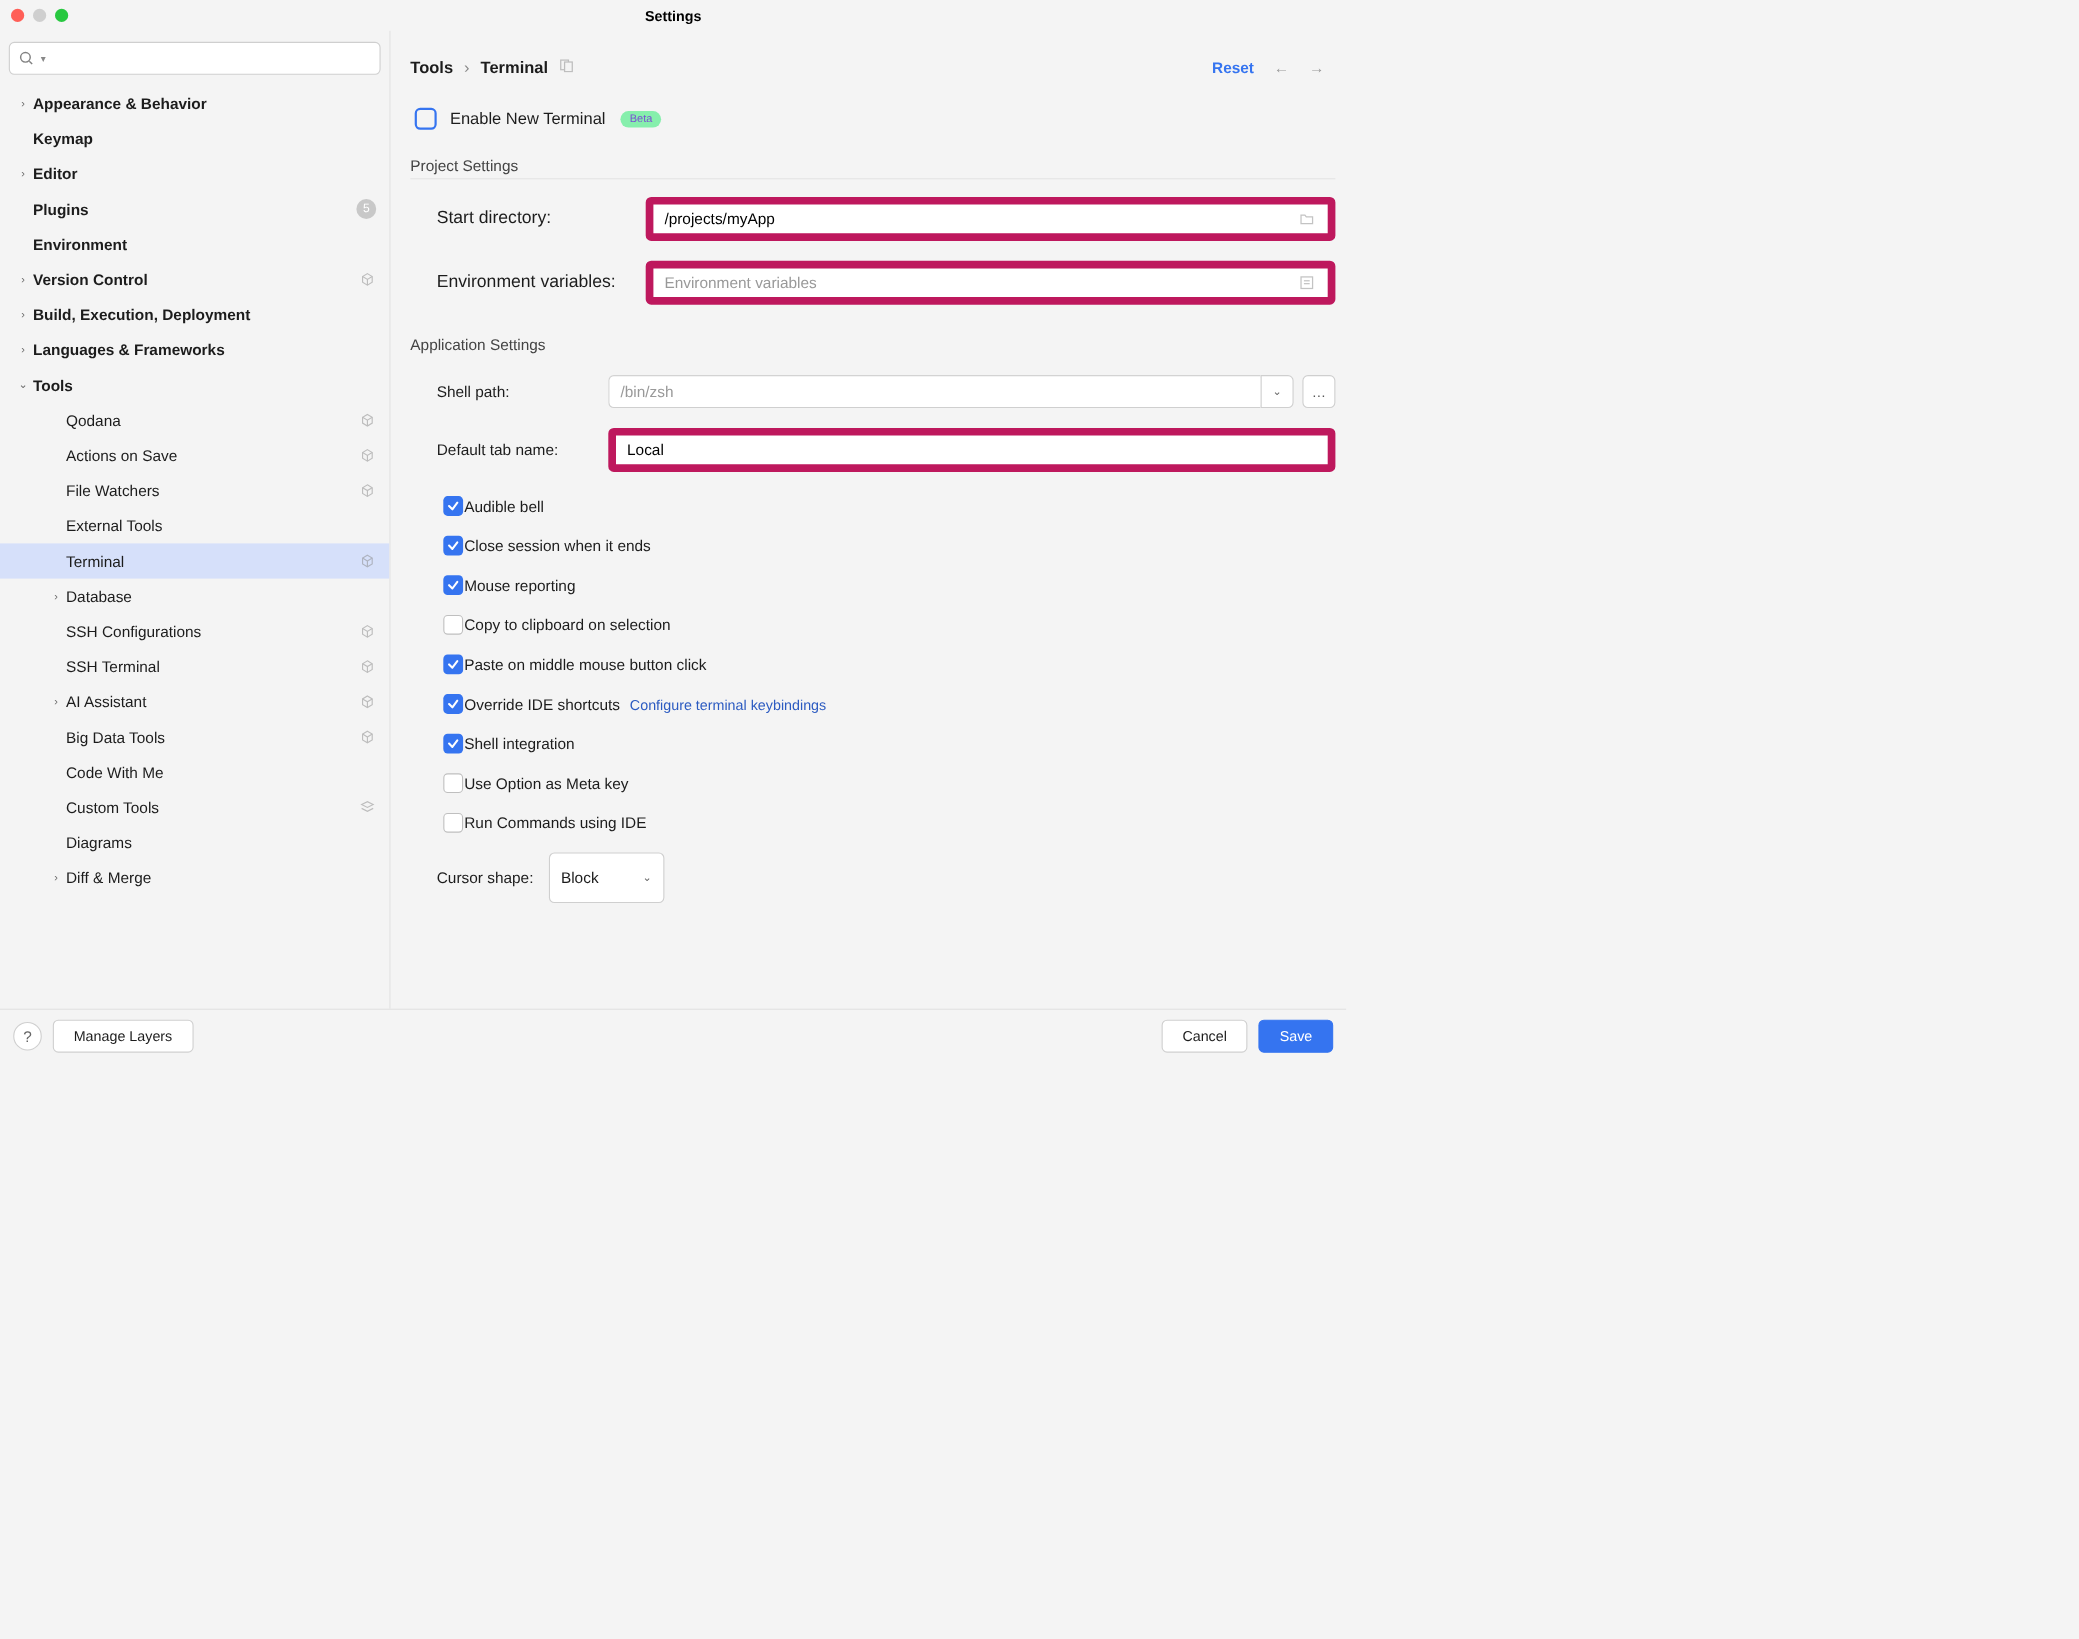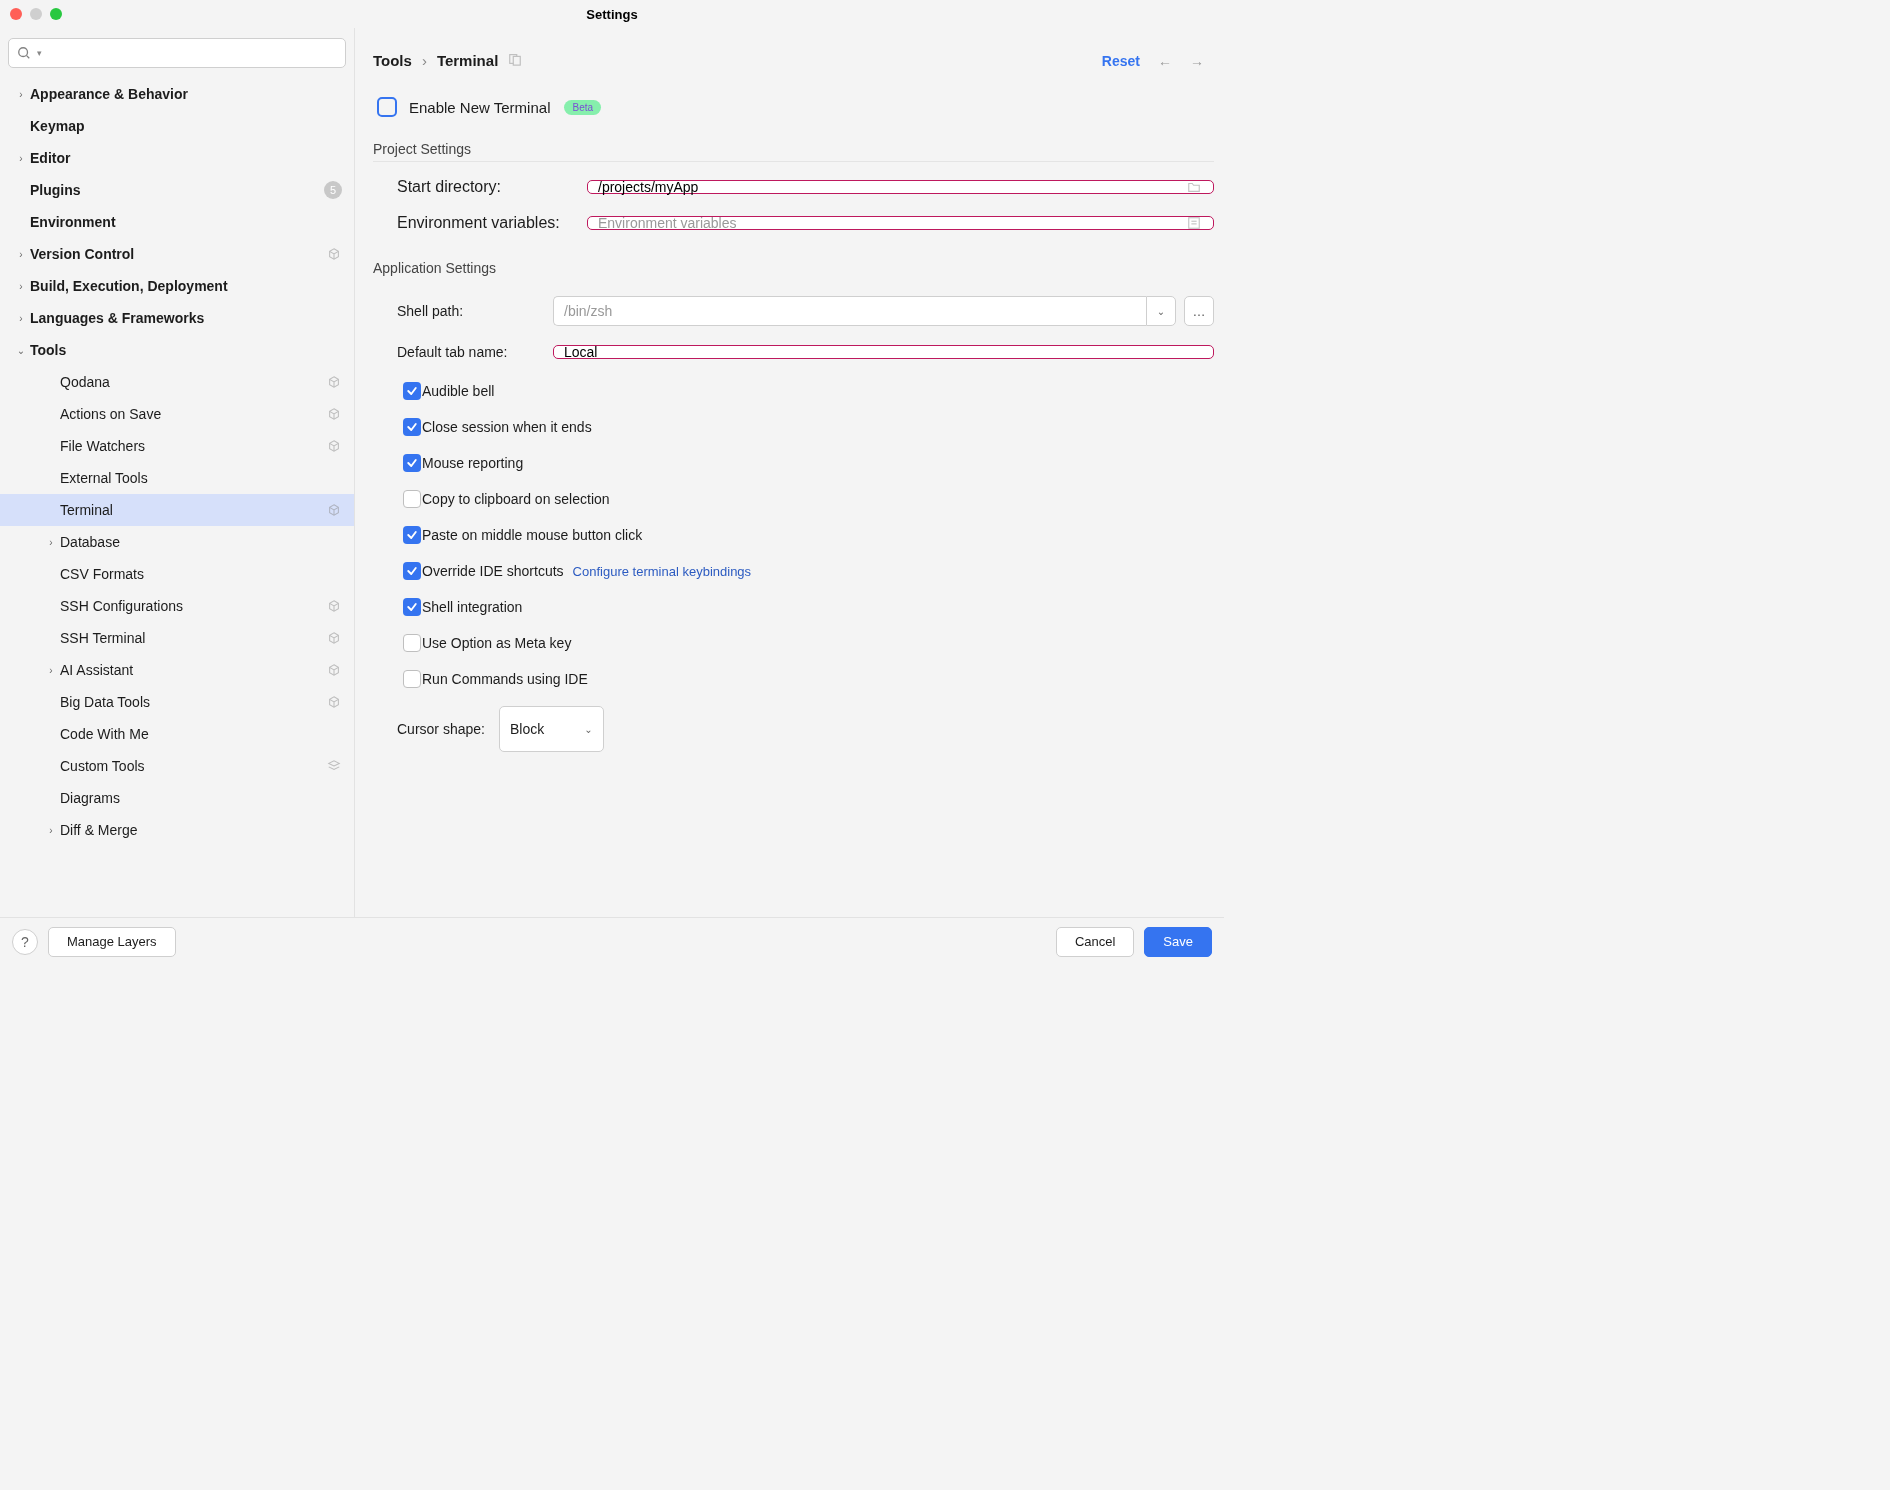--- a/index.html
+++ b/index.html
@@ -46,21 +46,21 @@
 .big-checkbox { width: 20px; height: 20px; border: 2px solid #3574f0; border-radius: 5px; display: inline-flex; align-items: center; justify-content: center; cursor: pointer; }
 .enable-label { font-size: 15px; margin-left: 8px; }
 .beta-badge { background: #86efac; color: #7a4fd3; font-size: 10px; padding: 2px 8px; border-radius: 10px; margin-left: 10px; }
 
 .section-title { font-size: 14px; color: #444; margin-bottom: 16px; padding-bottom: 4px; }
 .section-title.with-line { border-bottom: 1px solid #e4e4e4; }
 
 .form-row { display: flex; align-items: center; margin-bottom: 18px; padding-left: 24px; }
 .form-label { width: 190px; font-size: 16px; }
 .form-label-alt { width: 156px; font-size: 14px; }
-.text-input { flex: 1; height: 14px; background: #fff; border: 1px solid #be185d; border-radius: 5px; padding: 0 10px; font-size: 14px; display: flex; align-items: center; justify-content: space-between; max-width: 790px; }
+.text-input { flex: 1; height: 40px; background: #fff; border: 7px solid #be185d; border-radius: 5px; padding: 0 10px; font-size: 14px; display: flex; align-items: center; justify-content: space-between; max-width: 790px; }
 .text-input input { border: none; outline: none; flex: 1; font-size: 14px; background: transparent; }
 .text-input input::placeholder { color: #999; }
 .input-icon { opacity: 0.5; width: 16px; display: inline-flex; }
 .input-icon svg { width: 14px; height: 14px; }
 
 .shell-row { display: flex; gap: 8px; align-items: center; flex: 1; max-width: 790px; }
 .combo-input { flex: 1; display: flex; height: 30px; }
 .combo-input .text-part { flex: 1; background: #fff; border: 1px solid #cfcfcf; border-right: none; border-radius: 5px 0 0 5px; padding: 0 10px; display: flex; align-items: center; color: #999; font-size: 14px; }
 .combo-input .dd-part { width: 30px; background: #fff; border: 1px solid #cfcfcf; border-radius: 0 5px 5px 0; display: flex; align-items: center; justify-content: center; cursor: pointer; color: #666; font-size: 10px; }
 .dots-btn { width: 30px; height: 30px; background: #fff; border: 1px solid #cfcfcf; border-radius: 5px; display: flex; align-items: center; justify-content: center; cursor: pointer; color: #555; }
@@ -194,24 +194,20 @@
               <path d="M3 5l5 3 5-3M8 8v6"></path>
             </svg>
           </span>
         </div>
         <div class="tree-item tree-indent-1">
           <span class="tree-arrow">›</span>
           <span class="tree-label ">Database</span>
         </div>
         <div class="tree-item tree-indent-1">
           <span class="tree-arrow"></span>
-          <span class="tree-label ">CSV Formats</span>
-        </div>
-        <div class="tree-item tree-indent-1">
-          <span class="tree-arrow"></span>
           <span class="tree-label ">SSH Configurations</span>
           <span class="tree-glyph">
             <svg viewBox="0 0 16 16" fill="none" stroke="#888" stroke-width="1.2">
               <path d="M8 2l5 3v6l-5 3-5-3V5z"></path>
               <path d="M3 5l5 3 5-3M8 8v6"></path>
             </svg>
           </span>
         </div>
         <div class="tree-item tree-indent-1">
           <span class="tree-arrow"></span>

